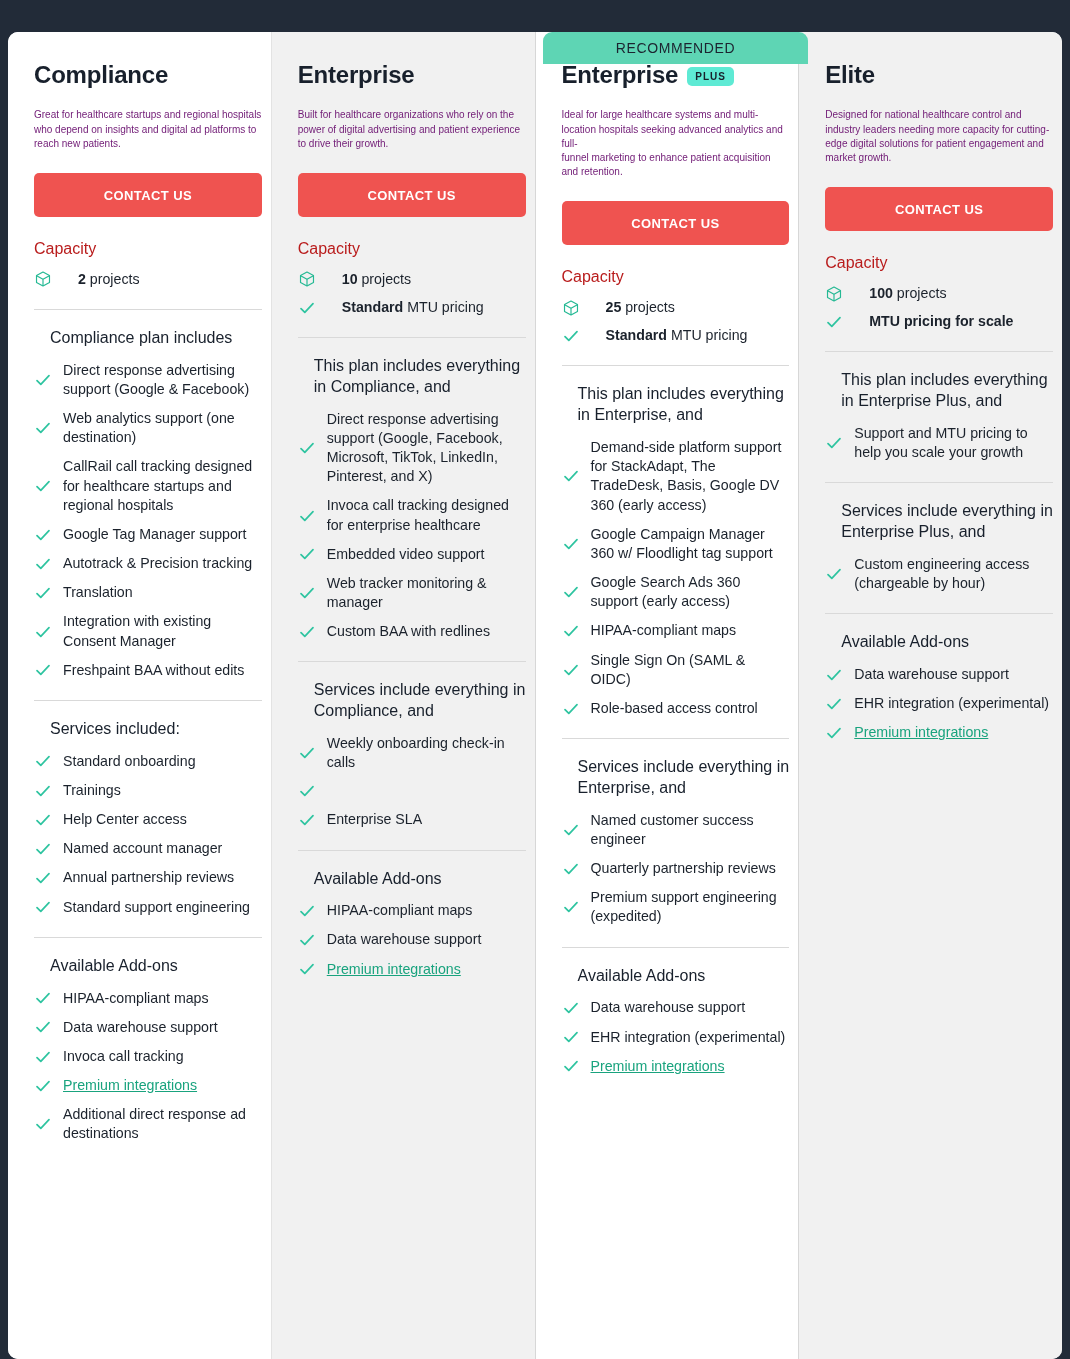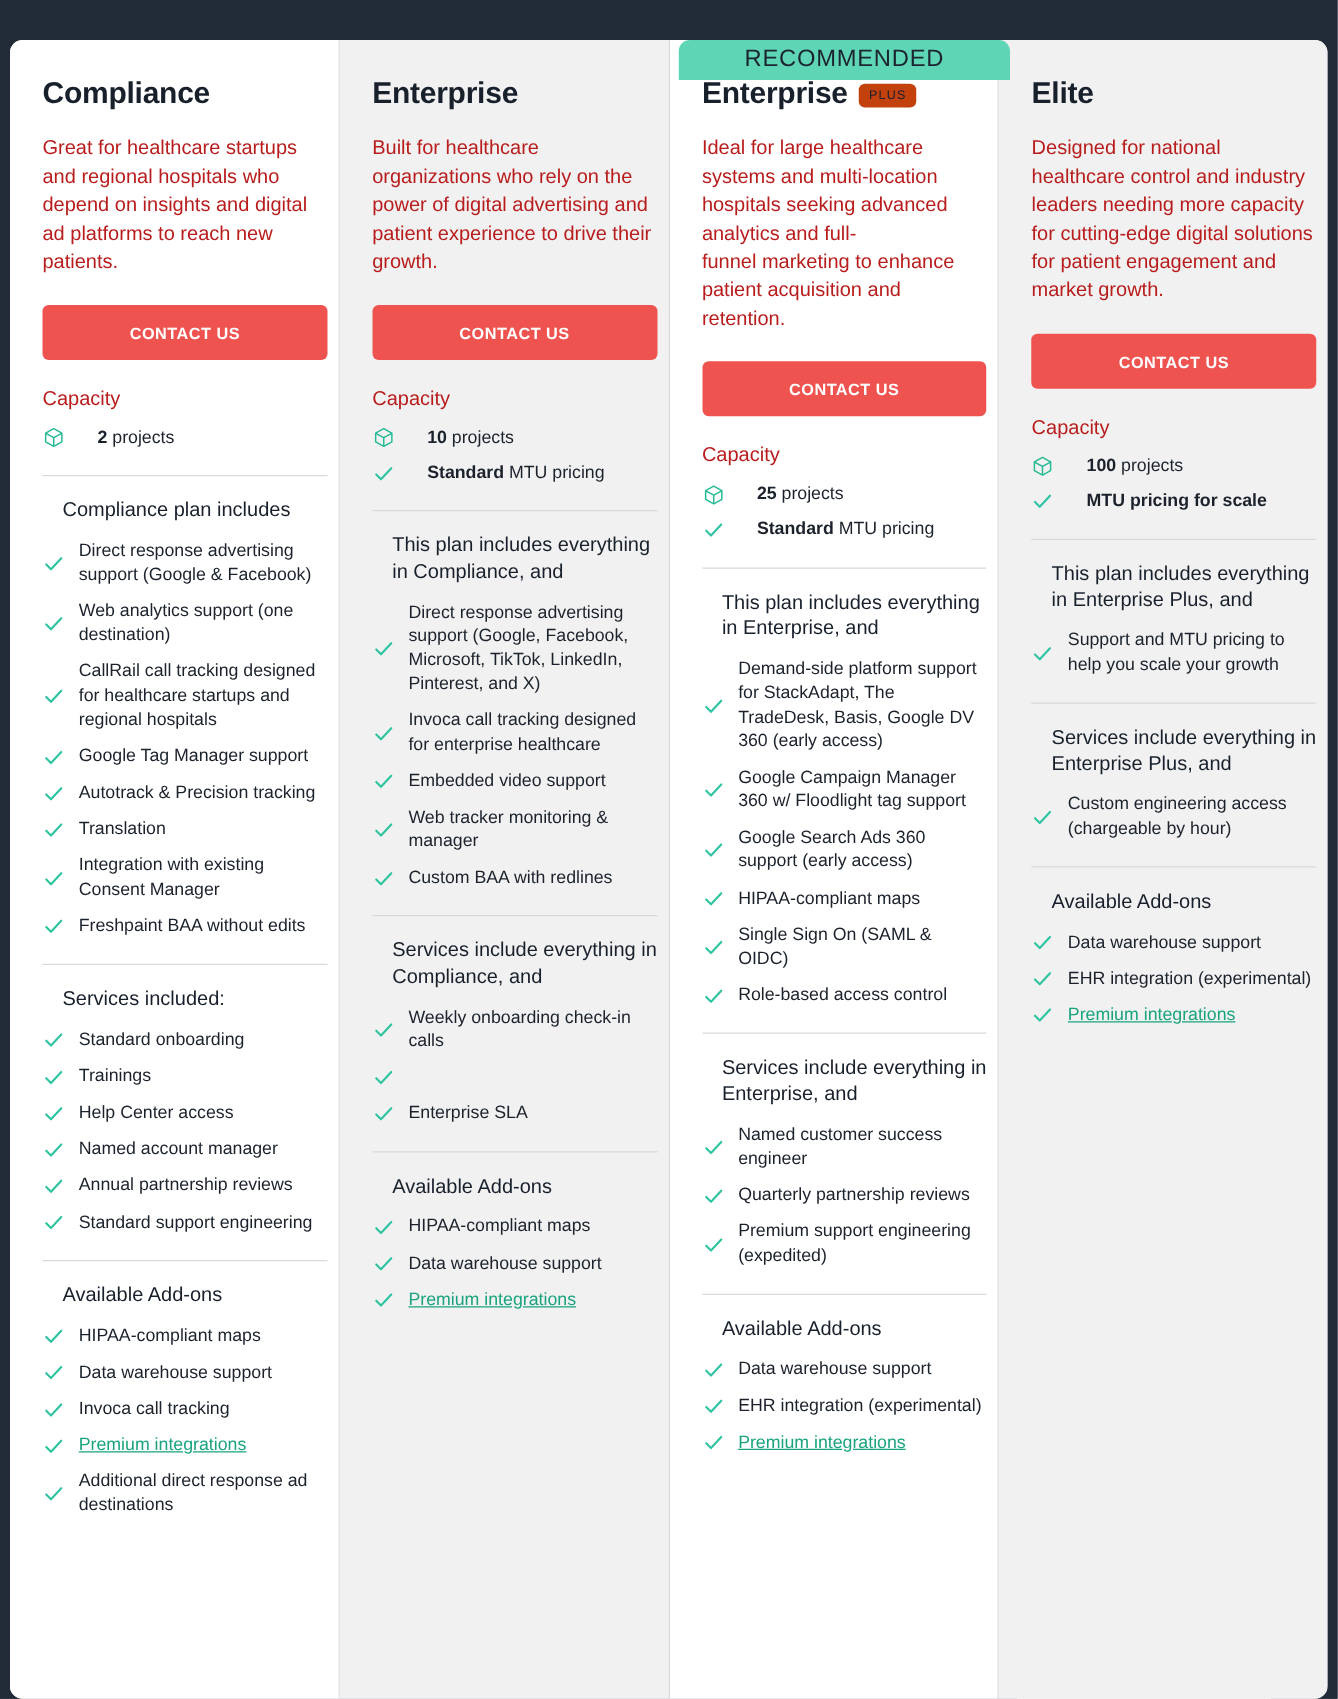--- a/index.html
+++ b/index.html
@@ -49,54 +49,54 @@
     position: absolute;
     left: 535px;
     top: 0px;
     width: 265px;
     height: 32px;
     background: #5ed5b4;
     border-radius: 9px 9px 0 0;
     display: flex;
     align-items: center;
     justify-content: center;
-    font-size: 19px;
+    font-size: 14px;
     letter-spacing: 0.6px;
     color: #1c2430;
     font-weight: 400;
   }
 
   .plan-title {
     font-size: 24px;
     font-weight: bold;
     color: #18202c;
     letter-spacing: -0.2px;
     display: flex;
     align-items: center;
     gap: 9px;
     margin-bottom: 20px;
     line-height: 1.1;
   }
   .plus-badge {
-    background: #c2410c;
+    background: #5eead4;
     color: #18202c;
     font-size: 10px;
-    font-weight: normal;
+    font-weight: bold;
     letter-spacing: 1px;
     padding: 5px 8px 4px 8px;
     border-radius: 5px;
     line-height: 1;
     position: relative;
     top: 1px;
   }
 
   .plan-desc {
-    font-size: 16px;
+    font-size: 10px;
     line-height: 1.42;
-    color: #b91c1c;
+    color: #701a75;
     margin-bottom: 22px;
   }
 
   .cta {
     display: block;
     width: 100%;
     background: #ef5350;
     border: none;
     border-radius: 5px;
     color: #ffffff;

